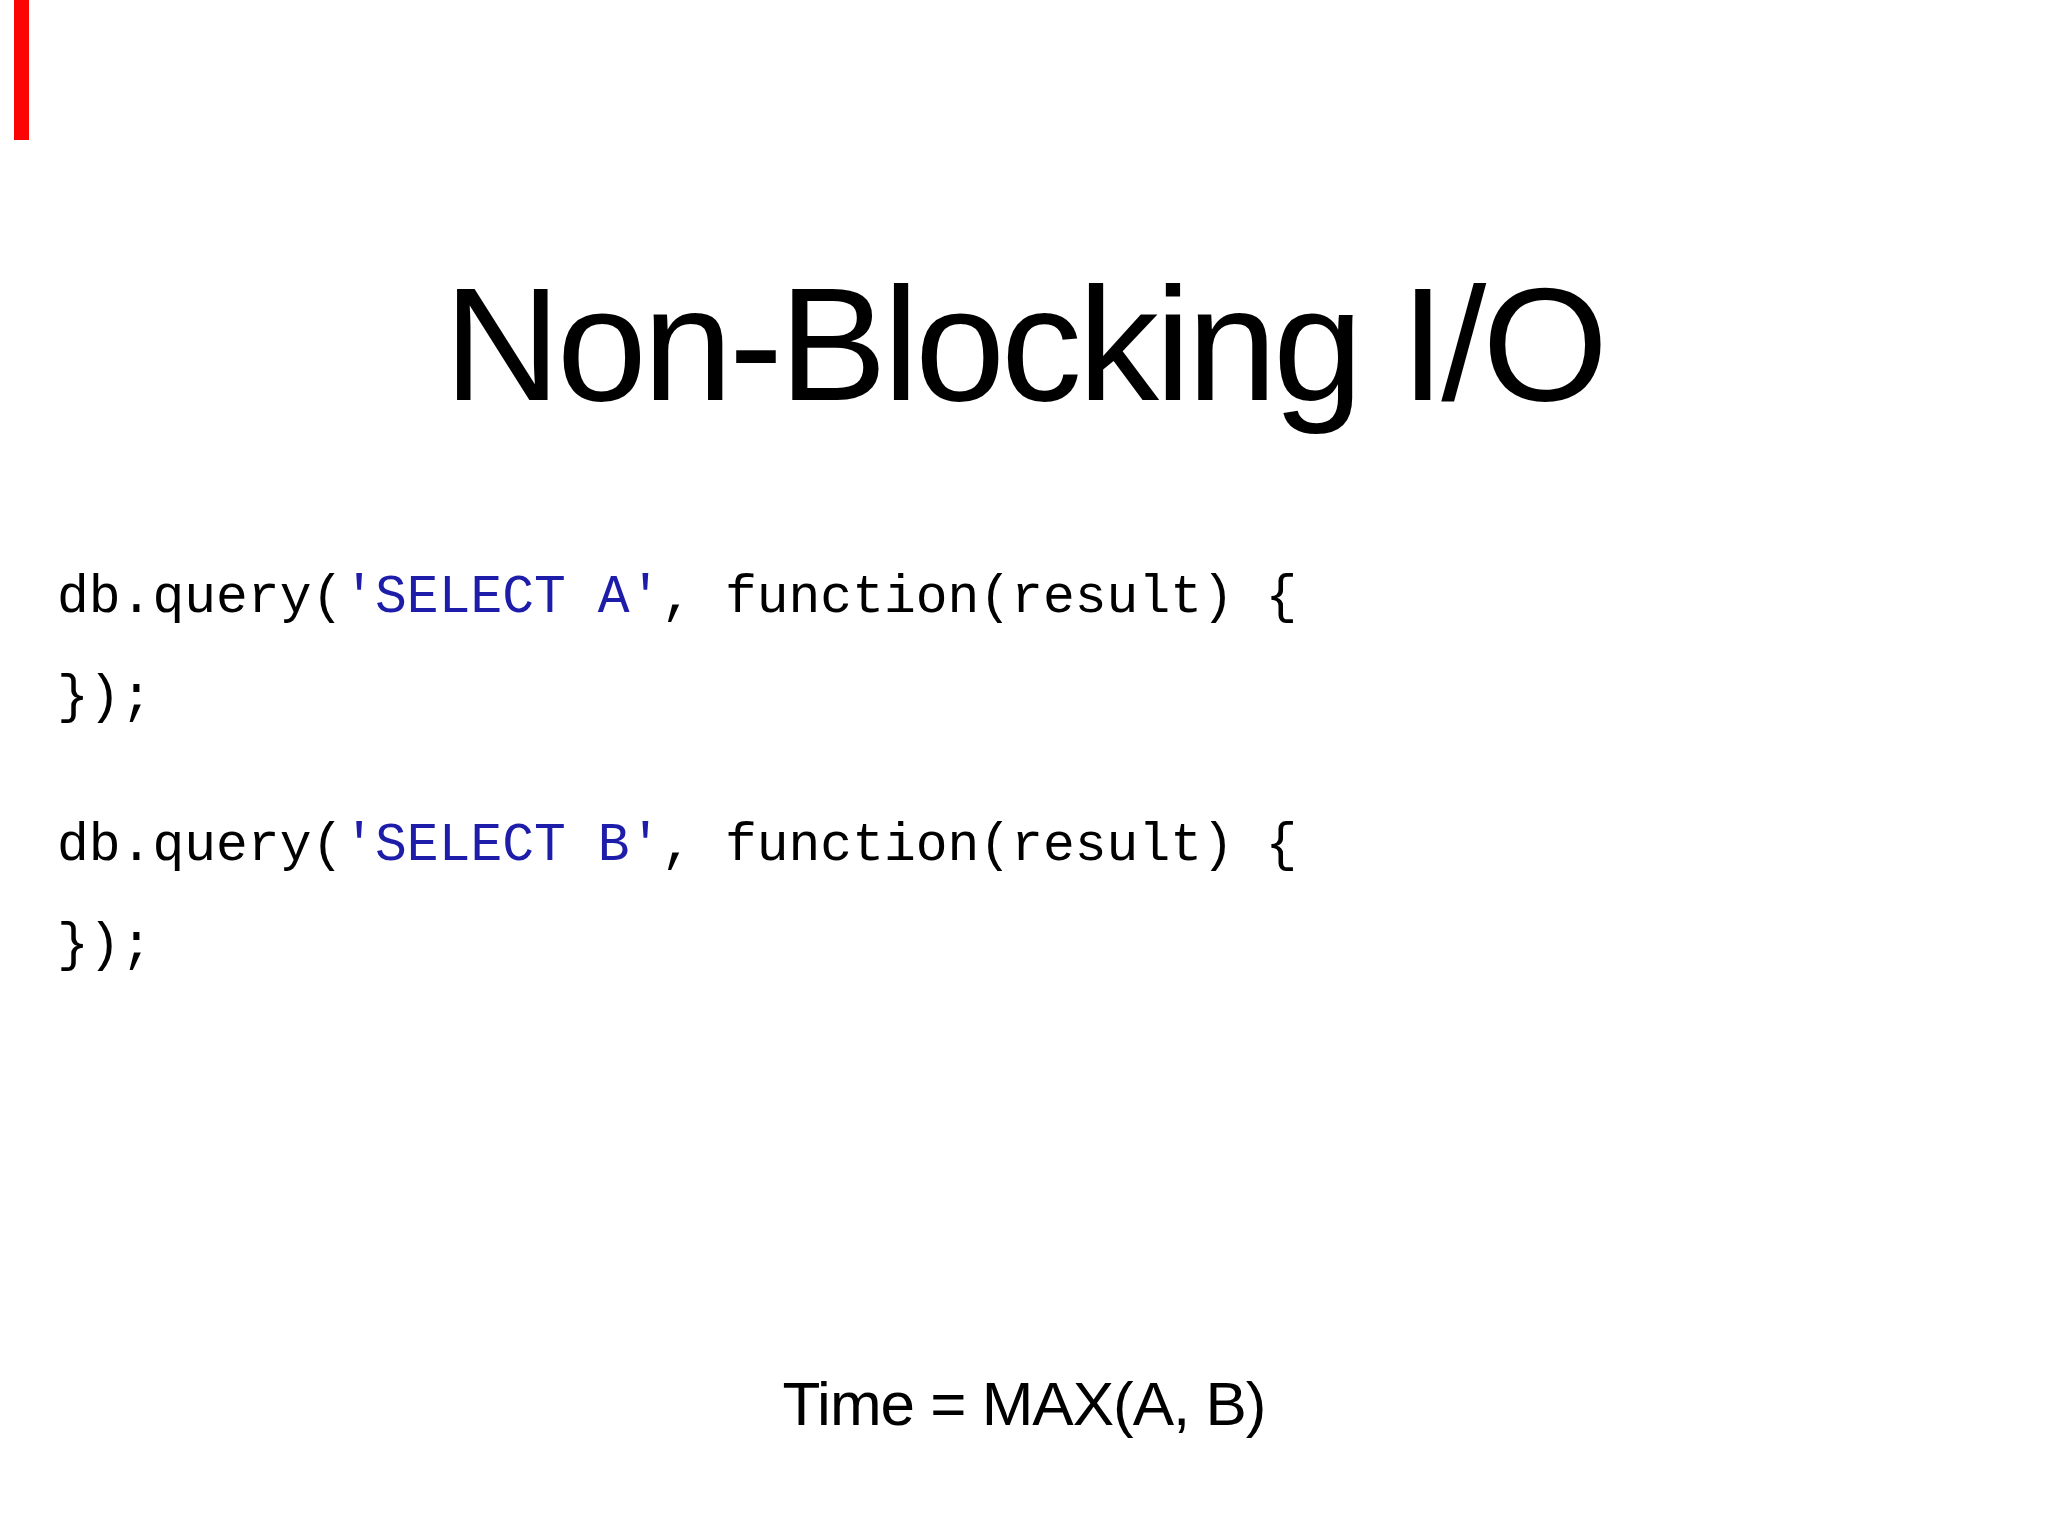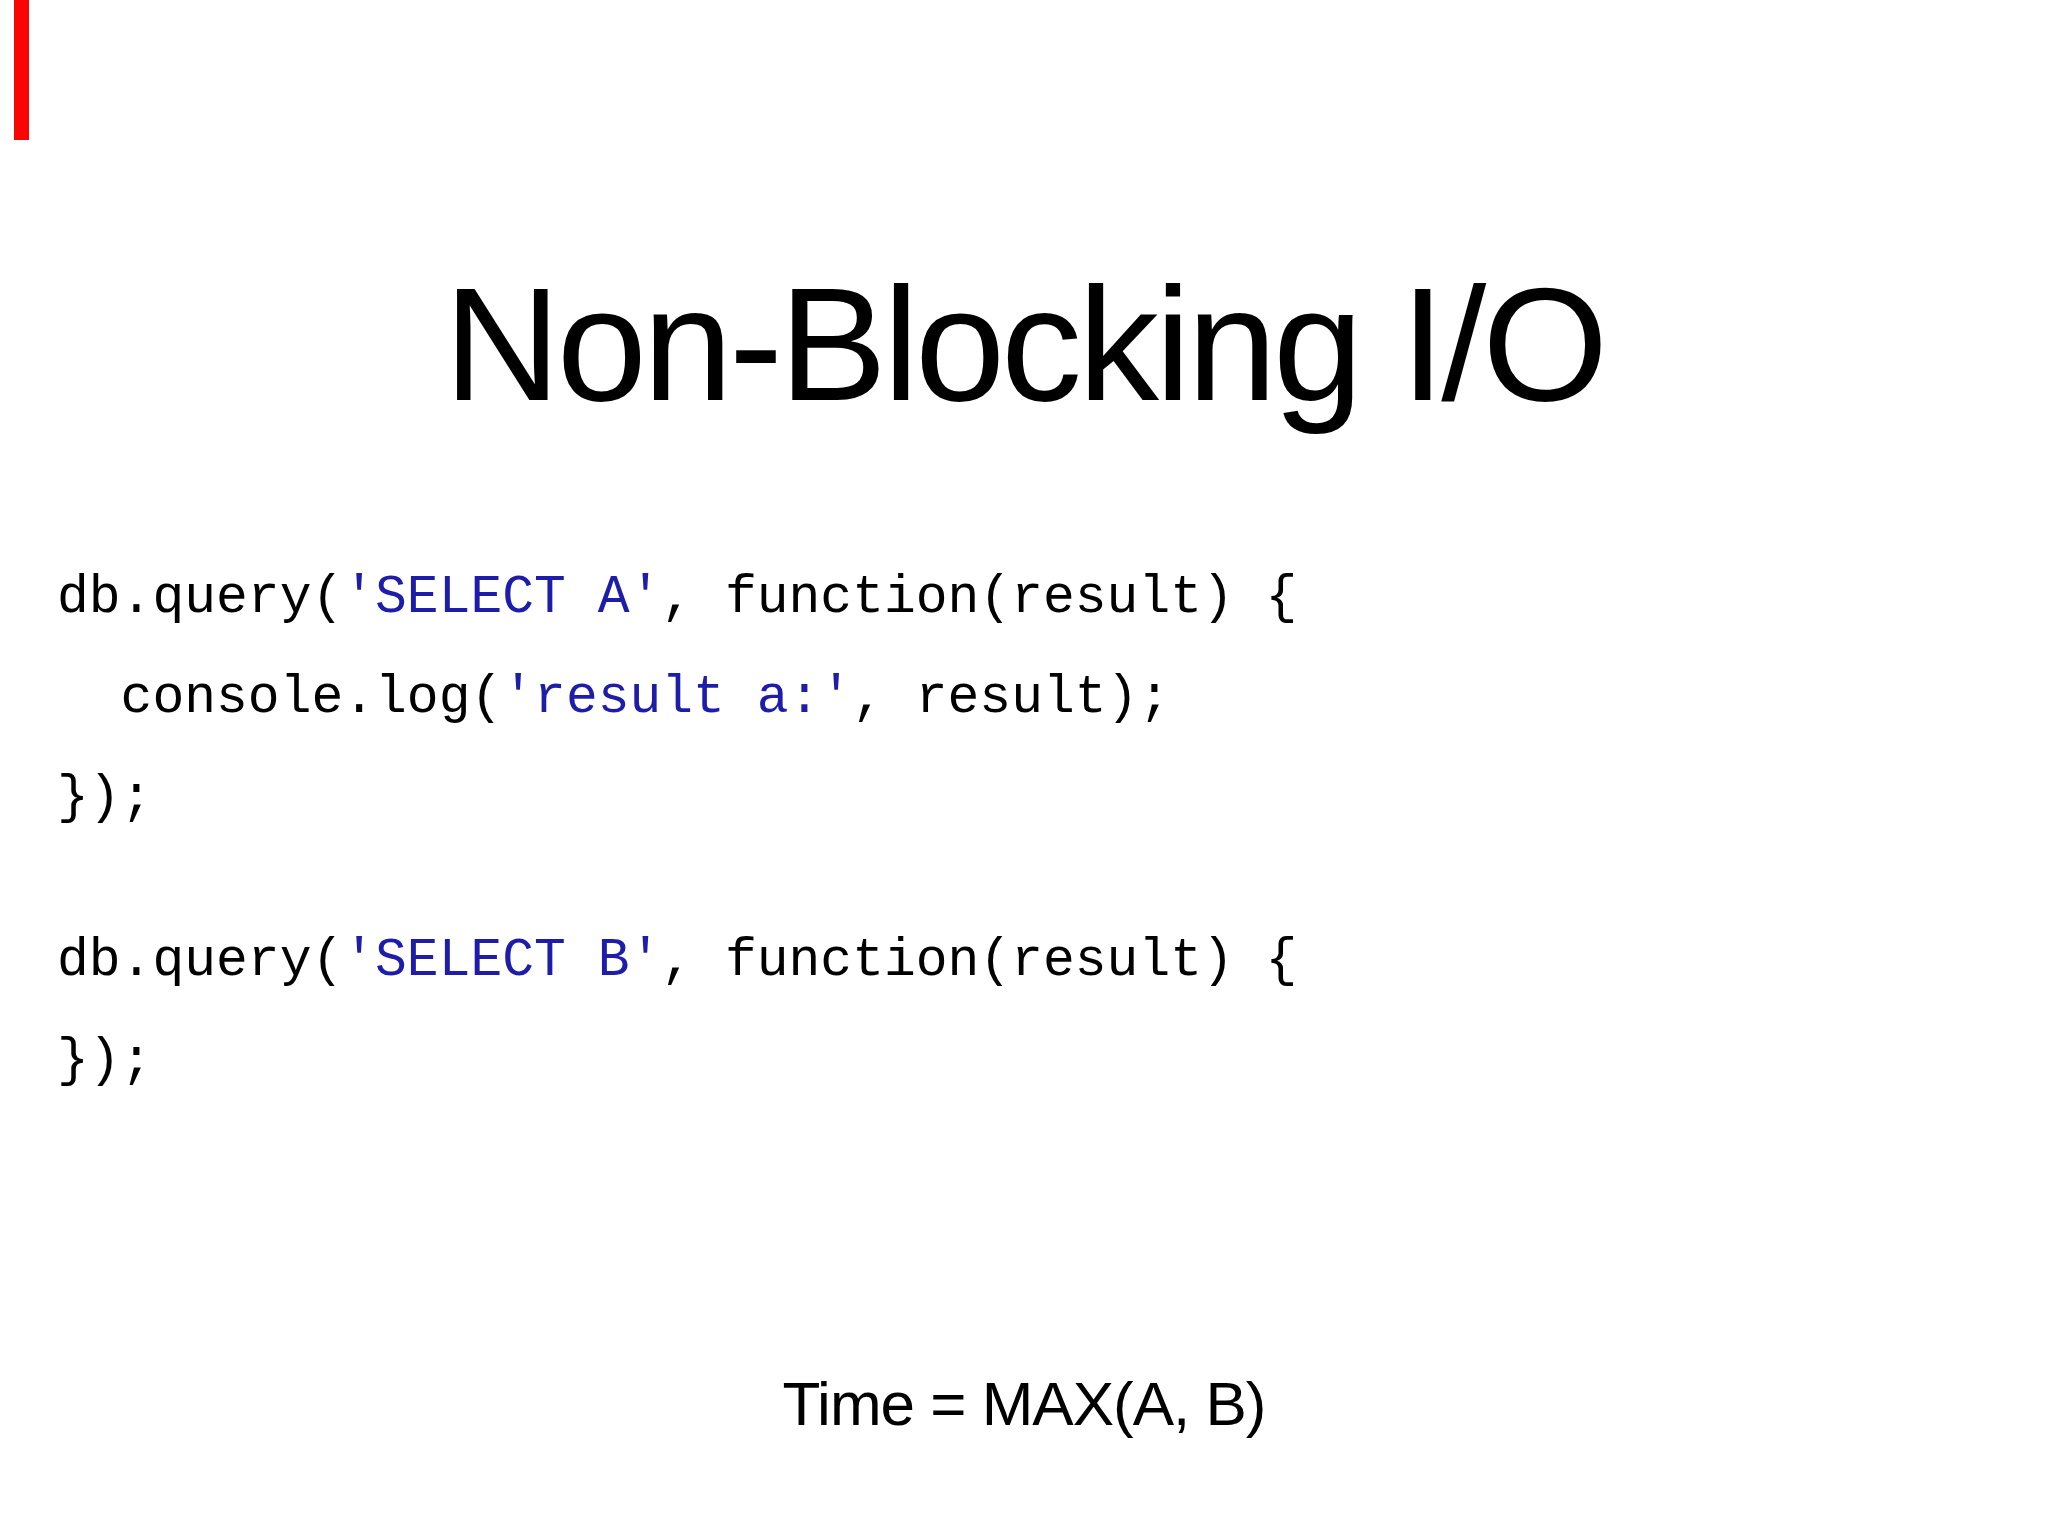--- a/index.html
+++ b/index.html
@@ -39,21 +39,21 @@
   .code-area {
     position: absolute;
     left: 57px;
     top: 548px;
     font-family: "Liberation Mono", "DejaVu Sans Mono", monospace;
     font-size: 53px;
     line-height: 100px;
     color: var(--text-color, #000000);
   }
   .code-block + .code-block {
-    margin-top: 63px;
+    margin-top: 48px;
   }
   .code-line {
     white-space: pre;
   }
   .str {
     color: var(--string-color, #1d1daa);
   }
   .footer-formula {
     position: absolute;
     top: 1373px;
@@ -74,21 +74,20 @@
 <div class="slide">
 
   <div class="red-marker"></div>
 
   <h1 class="slide-title">Non-Blocking I/O</h1>
 
   <div class="code-area">
 
     <div class="code-block">
       <div class="code-line"><span>db.query(</span><span class="str">'SELECT A'</span><span>, function(result) {</span></div>
-      <div class="code-line"><span>  console.log(</span><span class="str">'result a:'</span><span>, result);</span></div>
       <div class="code-line"><span>});</span></div>
     </div>
 
     <div class="code-block">
       <div class="code-line"><span>db.query(</span><span class="str">'SELECT B'</span><span>, function(result) {</span></div>
       <div class="code-line"><span>});</span></div>
     </div>
 
   </div>
 

